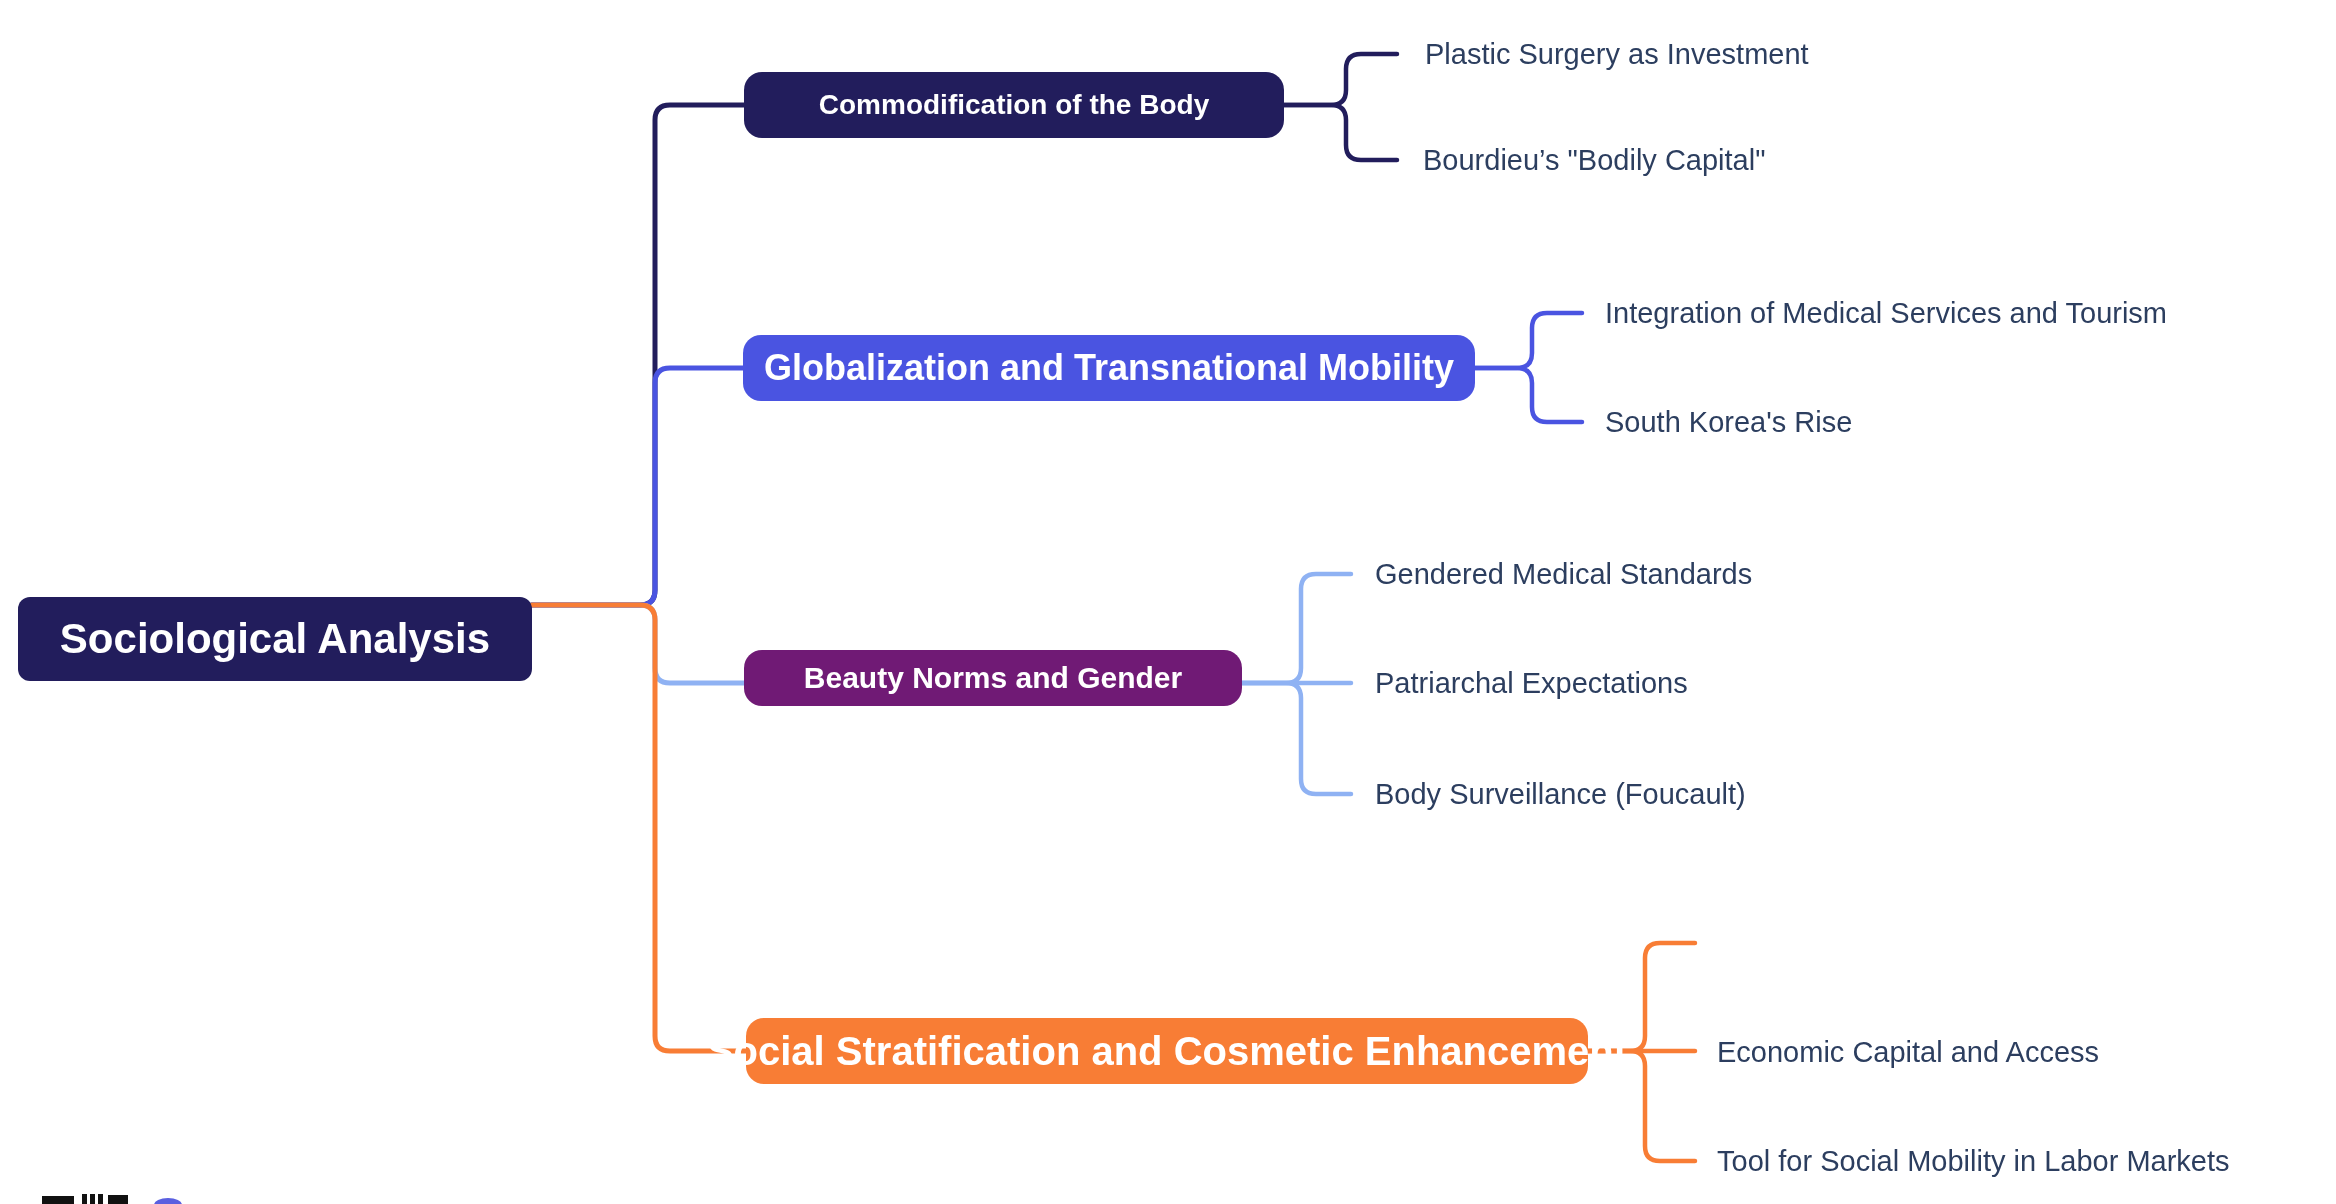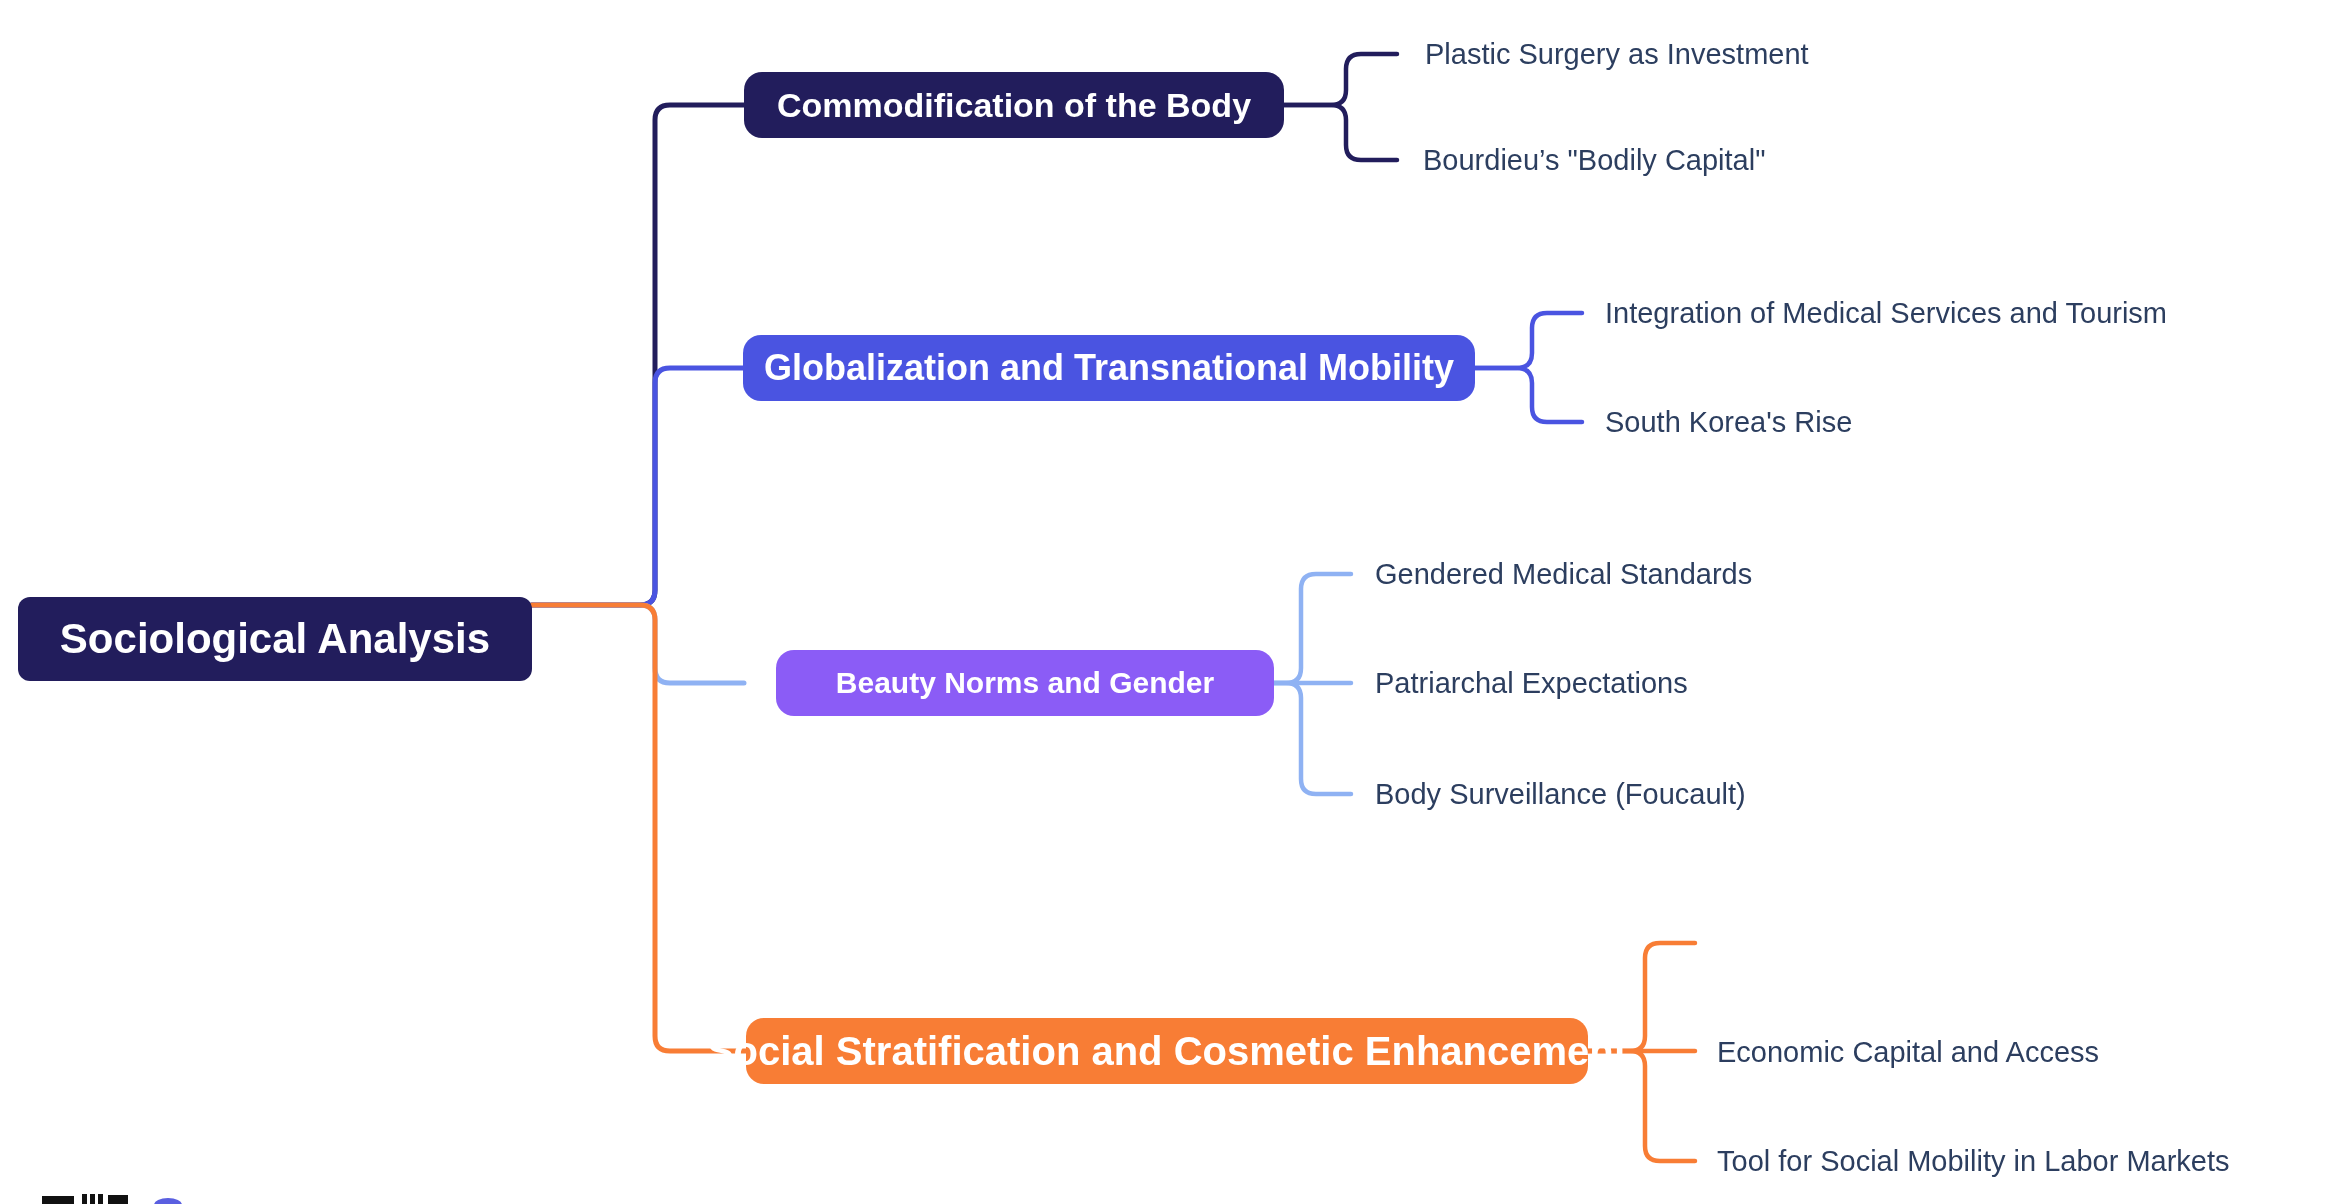--- a/index.html
+++ b/index.html
@@ -14,23 +14,23 @@
   .node {
     position: absolute; z-index: 2;
     display: flex; align-items: center; justify-content: center;
     color: #ffffff; font-weight: 700; white-space: nowrap;
     border-radius: 18px; box-sizing: border-box;
   }
   .root-node {
     left: 18px; top: 597px; width: 514px; height: 84px;
     background: #221d5c; font-size: 42px; border-radius: 12px;
   }
-  .n1 { left: 744px; top: 72px;  width: 540px; height: 66px; background: #221d5c; font-size: 34px; }
+  .n1 { left: 744px; top: 72px;  width: 540px; height: 66px; background: #221d5c; font-size: 28px; }
   .n2 { left: 743px; top: 335px; width: 732px; height: 66px; background: #4a54e1; font-size: 36px; }
-  .n3 { left: 744px; top: 650px; width: 498px; height: 66px; background: #8b5cf6; font-size: 30px; margin-left: 32px; }
+  .n3 { left: 744px; top: 650px; width: 498px; height: 56px; background: #701a75; font-size: 30px; }
   .n4 { left: 746px; top: 1018px; width: 842px; height: 66px; background: #f87d35; font-size: 40px; }
   .child {
     position: absolute; z-index: 2;
     height: 42px; line-height: 42px;
     color: #2c3e5f; font-size: 29px; white-space: nowrap;
   }
   .c1a { left: 1425px; top: 33px; }
   .c1b { left: 1423px; top: 139px; }
   .c2a { left: 1605px; top: 292px; }
   .c2b { left: 1605px; top: 401px; }

